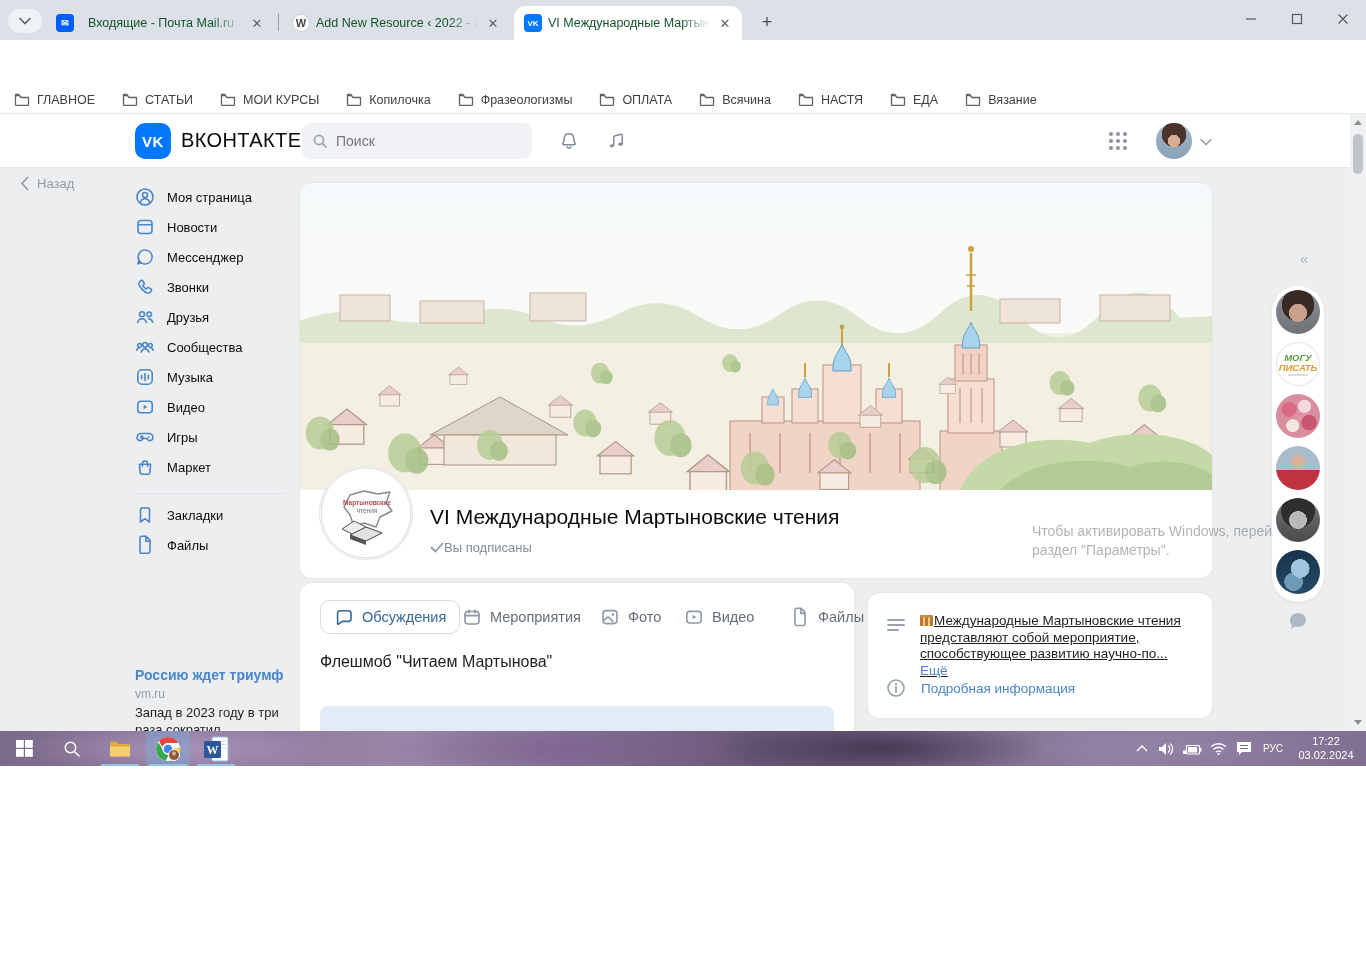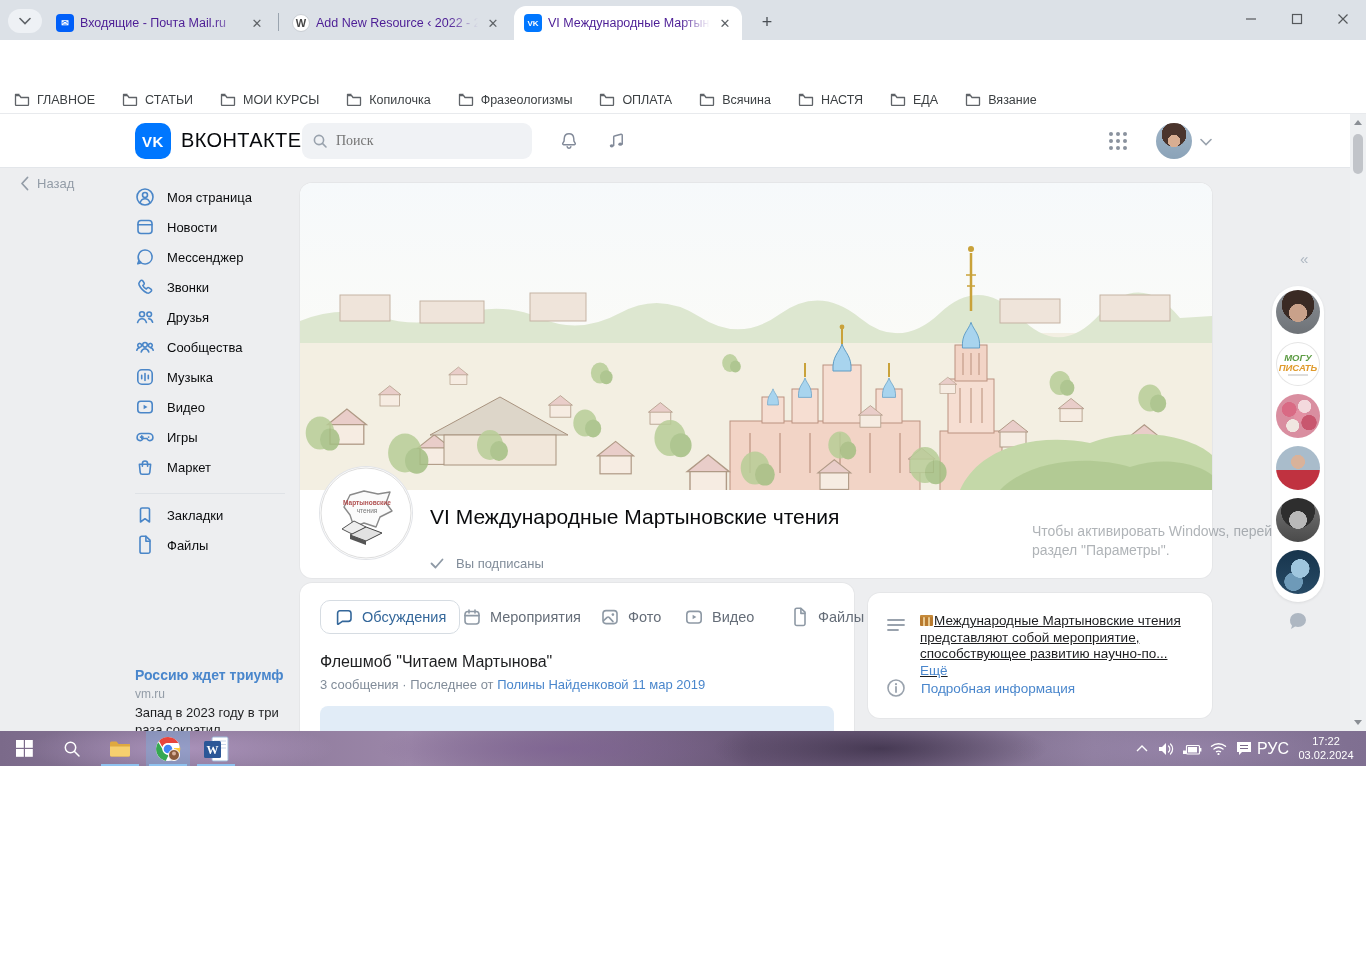--- a/index.html
+++ b/index.html
@@ -5,42 +5,42 @@
   * { margin:0; padding:0; box-sizing:border-box; }
   html,body { width:1366px; height:959px; background:#fff; font-family:"Liberation Sans",sans-serif; overflow:hidden; }
   #stage { position:relative; width:1366px; height:959px; background:#fff; }
 
   
   #tabstrip { position:absolute; left:0; top:0; width:1366px; height:40px; background:#dce1e7; }
   .tabsearch { position:absolute; left:8px; top:9px; width:34px; height:24px; border-radius:12px; background:#eef1f5; display:flex; align-items:center; justify-content:center; color:#5f6368; }
   .tab { position:absolute; top:6px; height:34px; display:flex; align-items:center; padding:0 8px 0 10px; width:228px; }
   .tab.active { background:#fff; border-radius:12px 12px 0 0; }
   .tab .fav { width:18px; height:18px; border-radius:4px; flex:0 0 18px; display:flex; align-items:center; justify-content:center; font-size:9px; font-weight:bold; color:#fff; }
-  .tab .t { flex:1; margin:16px 6px; font-size:12.5px; color:#4c1d95; white-space:nowrap; overflow:hidden; -webkit-mask-image:linear-gradient(90deg,#000 82%,transparent); mask-image:linear-gradient(90deg,#000 82%,transparent); }
+  .tab .t { flex:1; margin:16px 6px; font-size:12.5px; color:#14532d; white-space:nowrap; overflow:hidden; -webkit-mask-image:linear-gradient(90deg,#000 82%,transparent); mask-image:linear-gradient(90deg,#000 82%,transparent);text-align:center; }
   .tab .x { width:18px; height:18px; border-radius:50%; display:flex; align-items:center; justify-content:center; color:#5f6368; font-size:13px; }
   .tabsep { position:absolute; top:13px; width:1px; height:18px; background:#9aa4af; }
   .newtab { position:absolute; left:754px; top:9px; width:26px; height:26px; border-radius:50%; color:#4a4f55; font-size:18px; display:flex; align-items:center; justify-content:center; }
   .winctl { position:absolute; top:0; width:46px; height:38px; display:flex; align-items:center; justify-content:center; }
   .winctl svg { stroke:#55585c; stroke-width:1.2; fill:none; }
 
   #toolbar { position:absolute; left:0; top:40px; width:1366px; height:46px; background:#fff; }
   .navbtn { position:absolute; top:49px; width:28px; height:28px; display:flex; align-items:center; justify-content:center; }
   .omnibox { position:absolute; left:125px; top:46px; width:1042px; height:34px; background:#eef1f5; border-radius:17px; display:flex; align-items:center; padding:0 14px; }
   .omnibox input { border:none; outline:none; background:transparent; font-size:14px; color:#202124; width:900px; font-family:"Liberation Sans",sans-serif; }
 
   #bookmarksbar { position:absolute; left:0; top:86px; width:1366px; height:28px; background:#fff; border-bottom:1px solid #e8eaed; display:flex; align-items:center; padding-left:14px; gap:27px; }
   .bm { display:flex; align-items:center; gap:7px; font-size:12.5px; color:#3c4043; white-space:nowrap; }
 
   
   #page { position:absolute; left:0; top:114px; width:1350px; height:617px; background:#edeef0; overflow:hidden; }
   #vkheader { position:absolute; left:0; top:0; width:1350px; height:54px; background:#fff; border-bottom:1px solid #e3e6ea; }
   .vklogo { position:absolute; left:135px; top:9px; width:36px; height:36px; border-radius:10px; background:#0077ff; color:#fff; font-weight:bold; font-size:15px; display:flex; align-items:center; justify-content:center; letter-spacing:.5px; }
   .vkword { position:absolute; left:181px; top:15px; font-size:20px; font-weight:normal; color:#07090c; letter-spacing:.4px; }
   .vksearch { position:absolute; left:302px; top:9px; width:230px; height:36px; background:#f0f2f5; border-radius:9px; display:flex; align-items:center; padding:0 10px; gap:8px; }
-  .vksearch input { border:none; outline:none; background:transparent; font-size:14px; color:#626d7a; width:170px; font-family:Liberation Serif, serif; }
+  .vksearch input { border:none; outline:none; background:transparent; font-size:14px; color:#626d7a; width:170px; font-family:Liberation Sans, sans-serif; }
   .hdr-ic { position:absolute; top:16px; color:#828a99; }
   .hdr-av { position:absolute; left:1156px; top:9px; width:36px; height:36px; border-radius:50%;
      background: radial-gradient(circle at 50% 50%, #d8ae92 0 24%, transparent 25%),
                  radial-gradient(circle at 50% 32%, #4a342c 0 40%, transparent 41%),
                  linear-gradient(180deg,#9fb4c7,#8ba3b8); }
   .back { position:absolute; left:20px; top:62px; display:flex; align-items:center; gap:8px; color:#939ca7; font-size:13px; }
 
   
   .side-item { position:absolute; left:135px; width:152px; height:30px; display:flex; align-items:center; gap:12px; font-size:13px; color:#0a0b0d; }
   .side-item svg { stroke:#4a86c8; fill:none; stroke-width:1.6; stroke-linecap:round; stroke-linejoin:round; }
@@ -54,21 +54,21 @@
   .ad-title { position:absolute; left:135px; top:553px; font-size:14px; color:#4986cc; font-weight:bold; }
   .ad-domain { position:absolute; left:135px; top:573px; font-size:12px; color:#939ca7; }
   .ad-text { position:absolute; left:135px; top:590px; width:150px; font-size:13px; color:#1d1e20; line-height:17px; }
 
   
   .card { position:absolute; background:#fff; border-radius:12px; box-shadow:0 0 0 1px rgba(0,0,0,.03); }
   #groupcard { left:300px; top:69px; width:912px; height:395px; overflow:hidden; }
   #cover { position:absolute; left:0; top:0; width:912px; height:307px; }
   .gr-av { position:absolute; left:20px; top:284px; width:92px; height:92px; border-radius:50%; background:#fff; box-shadow:0 0 0 1px #e2e4e8; }
   .gr-title { position:absolute; left:130px; top:322px; font-size:21px; font-weight:500; color:#0a0b0d; }
-  .gr-sub { position:absolute; left:130px; top:357px; font-size:13px; color:#818c99; display:flex; gap:12px; align-items:center;margin-top:16px; }
+  .gr-sub { position:absolute; left:130px; top:357px; font-size:13px; color:#818c99; display:flex; gap:0; align-items:center; }
 
   #leftcard { left:300px; top:469px; width:554px; height:200px; }
   .ctab { position:absolute; top:17px; height:34px; display:flex; align-items:center; gap:8px; font-size:14.5px; font-weight:500; color:#656d78; }
   .ctab svg { stroke:#8e99a5; fill:none; stroke-width:1.6; stroke-linecap:round; stroke-linejoin:round; }
   .ctab.active { border:1px solid #d6dce2; border-radius:10px; padding:0 13px; color:#34679a; }
   .ctab.active svg { stroke:#34679a; }
   .disc-title { position:absolute; left:20px; top:70px; font-size:16px; color:#1d1e20; }
   .disc-meta { position:absolute; left:20px; top:94px; font-size:13px; color:#818c99; }
   .disc-meta a { color:#4986cc; text-decoration:none; }
   .newdisc { position:absolute; left:20px; top:123px; width:514px; height:36px; background:#e1ecf7; border-radius:8px; }
@@ -585,23 +585,20 @@
         <span>Видео</span>
       </div>
       <div class="ctab" style="left:490px">
         <svg width="20" height="20" viewBox="0 0 20 20">
             <path d="M5 3.1A1.8 1.8 0 0 1 6.8 1.3h4.1L15 5.2v11.5a1.8 1.8 0 0 1-1.8 1.8H6.8A1.8 1.8 0 0 1 5 16.7z"></path>
             <path d="M10.9 1.5v4.9h4"></path>
           </svg>
         <span>Файлы</span>
       </div>
       <div class="disc-title">Флешмоб "Читаем Мартынова"</div>
-      <div class="disc-meta">
-        <span>3 сообщения · Последнее от </span><a href="#">Полины Найденковой 11 мар 2019</a>
-      </div>
       <div class="newdisc"></div>
     </div>
 
     <div class="card" id="rightcard">
       <div class="desc-ic">
         <svg width="20" height="14" viewBox="0 0 20 14">
             <g stroke="#99a2ad" stroke-width="1.8" stroke-linecap="round">
               <path d="M2 2h16M2 7h16M2 12h10"></path>
             </g>
           </svg>
@@ -723,20 +720,20 @@
           </g>
           <circle cx="8.5" cy="12" r="1.1" fill="#fff"></circle>
         </svg>
     </div>
     <div class="tray" style="left:1230px;width:28px">
       <svg width="16" height="15" viewBox="0 0 16 15">
           <path d="M1 1h14v10H6l-3 3v-3H1z" fill="#fff"></path>
           <path d="M4 4.5h8M4 7.5h8" stroke="#7a6a8a" stroke-width="1.2"></path>
         </svg>
     </div>
-    <div class="tray" style="left:1256px;width:34px;font-size:16px">РУС</div>
+    <div class="tray" style="left:1256px;width:34px;font-size:10px">РУС</div>
     <div class="clock">
       <div>17:22</div>
       <div>03.02.2024</div>
     </div>
   </div>
 
 </div>
 
 </body></html>

